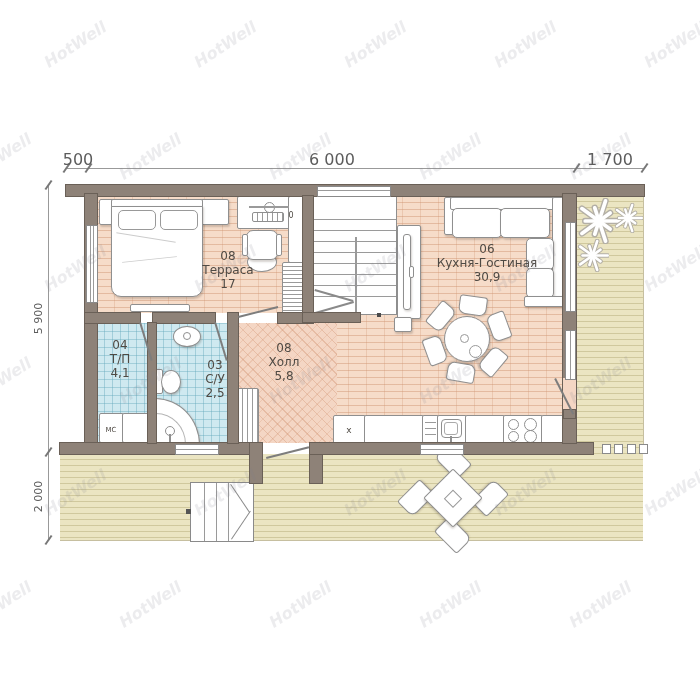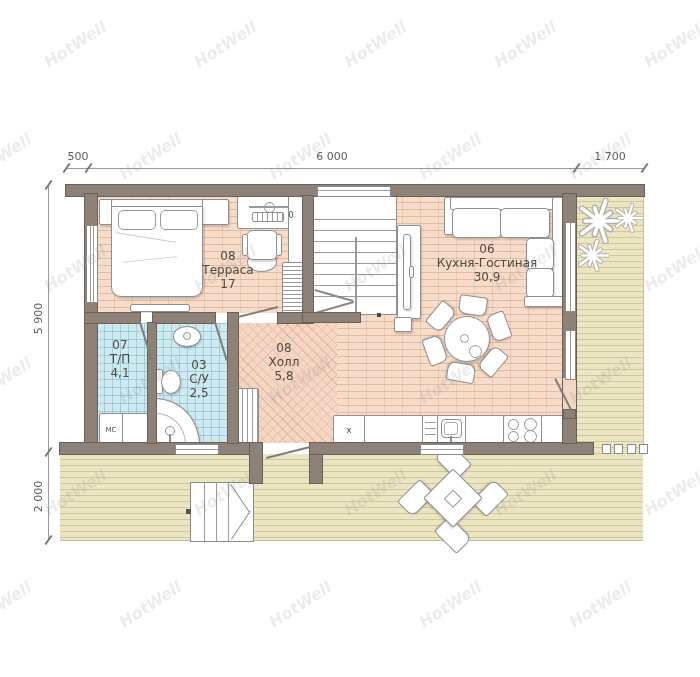--- a/index.html
+++ b/index.html
@@ -25,21 +25,21 @@
   .furn{position:absolute;background:#fff;border:1px solid #8f8f8f;border-radius:2px;
         box-shadow:1px 1.5px 2px rgba(70,55,40,.22);z-index:5;}
   .flat{box-shadow:none;}
   .win{position:absolute;background:#fff;border:1px solid #8a8a8a;z-index:12;}
   .leaf{position:absolute;height:2px;background:#7d7d7d;transform-origin:0 0;z-index:13;}
   .iline{position:absolute;background:#9a9a9a;}
   .rlabel{position:absolute;transform:translateX(-50%);text-align:center;
           font-size:12px;line-height:14px;color:#4f4a44;z-index:20;white-space:nowrap;}
   .dline{position:absolute;background:#999;z-index:20;}
   .tick{position:absolute;width:11px;height:2px;background:#777;transform:rotate(-55deg);z-index:21;}
-  .dimlabel{position:absolute;font-size:11px;color:#5c5c5c;transform:translateX(-50%);z-index:21;white-space:nowrap;}
+  .dimlabel{position:absolute;font-size:16px;color:#5c5c5c;transform:translateX(-50%);z-index:21;white-space:nowrap;}
   .vdimlabel{position:absolute;font-size:11px;color:#5c5c5c;transform:rotate(-90deg);z-index:21;white-space:nowrap;}
   .chair{position:absolute;width:26px;height:17px;background:#fff;border:1px solid #8f8f8f;
          border-radius:3px 3px 7px 7px;box-shadow:1px 1px 2px rgba(70,55,40,.2);z-index:6;}
   .post{position:absolute;width:7px;height:8px;background:#fff;border:1px solid #8a8a8a;z-index:12;}
   #wm-layer{position:absolute;inset:0;z-index:30;pointer-events:none;}
   #wm-layer span{position:absolute;font-style:italic;font-weight:bold;font-size:16px;
                  color:rgba(125,125,142,.15);transform:rotate(-33deg);white-space:nowrap;}
   #logo{position:absolute;left:518px;top:12px;width:182px;height:62px;z-index:2;}
   #logo .lt{position:absolute;left:26px;top:26px;font-size:27px;font-weight:bold;font-style:italic;
             color:#e4e4e9;letter-spacing:-1px;}
@@ -330,27 +330,27 @@
   <div class="rlabel" style="left:487px;top:242px;">
     <div>06</div>
     <div>Кухня-Гостиная</div>
     <div>30,9</div>
   </div>
   <div class="rlabel" style="left:284px;top:341px;">
     <div>08</div>
     <div>Холл</div>
     <div>5,8</div>
   </div>
-  <div class="rlabel" style="left:199px;top:358px;">
+  <div class="rlabel" style="left:215px;top:358px;">
     <div>03</div>
     <div>С/У</div>
     <div>2,5</div>
   </div>
   <div class="rlabel" style="left:120px;top:338px;">
-    <div>07</div>
+    <div>04</div>
     <div>Т/П</div>
     <div>4,1</div>
   </div>
 
   <div id="wm-layer">
       <span style="left: 40px; top: 35px;">HotWell</span>
       <span style="left: 190px; top: 35px;">HotWell</span>
       <span style="left: 340px; top: 35px;">HotWell</span>
       <span style="left: 490px; top: 35px;">HotWell</span>
       <span style="left: 640px; top: 35px;">HotWell</span>

